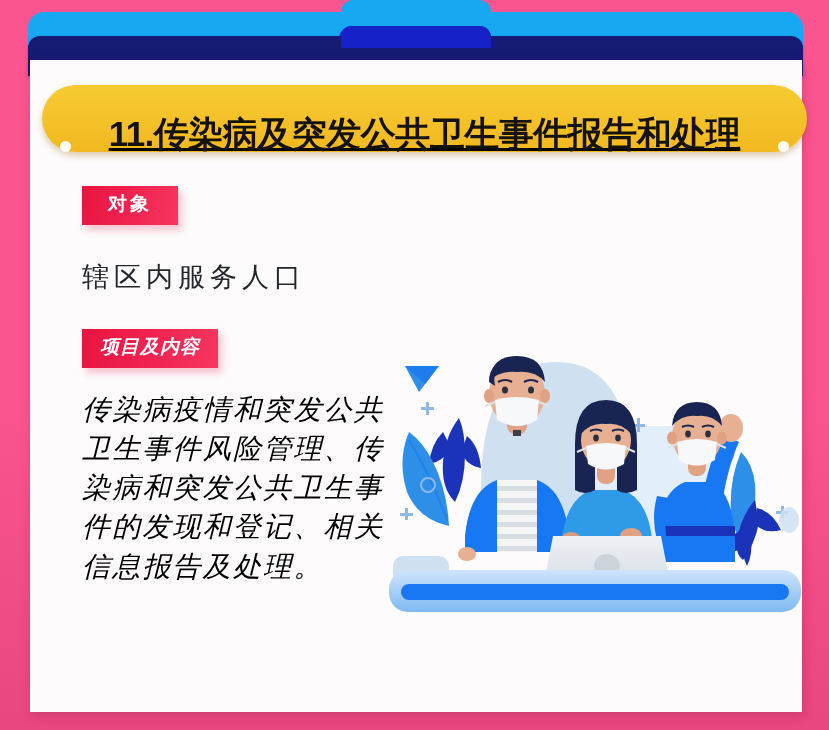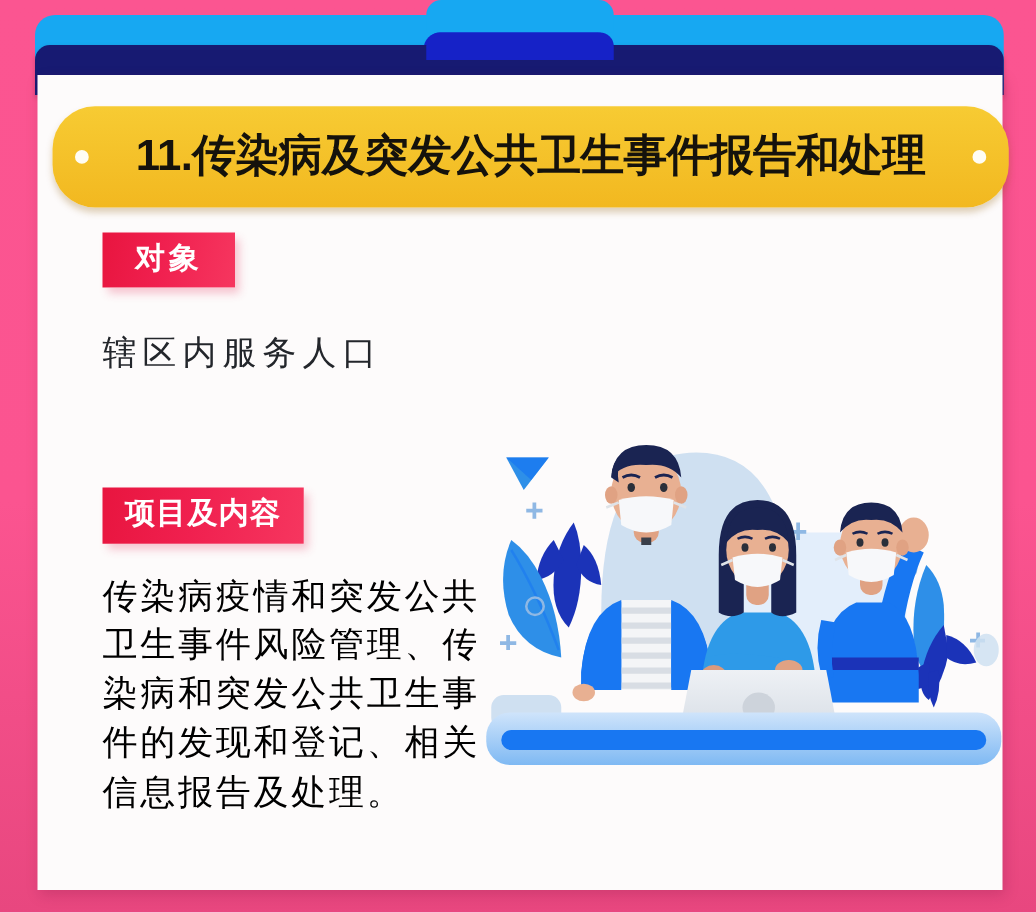--- a/index.html
+++ b/index.html
@@ -92,26 +92,27 @@
     background: #fdfbfb;
     box-shadow: 2px 4px 10px rgba(120, 20, 60, 0.22);
   }
 
   
   .title-pill {
     position: absolute;
     left: 42px;
     top: 85px;
     width: 765px;
-    height: 81px;
+    height: 67px;
     background: linear-gradient(180deg, #f7cb33 0%, #f2b820 100%);
     border-radius: 34px;
     box-shadow: 0 4px 6px rgba(140, 90, 0, 0.28);
     display: flex;
-    align-items: center;
+    align-items: flex-end;
+    text-decoration: underline;
   }
   .pill-dot {
     width: 11px;
     height: 11px;
     border-radius: 50%;
     background: #fffdf4;
     margin-left: 18px;
     flex: 0 0 auto;
   }
   .pill-dot.right { margin-left: 0; margin-right: 18px; }
@@ -132,38 +133,38 @@
     position: absolute;
     left: 82px;
     top: 186px;
     width: 330px;
   }
 
   .red-label {
     display: inline-block;
     background: linear-gradient(100deg, #e8153f 0%, #f0204f 45%, #f6365f 100%);
     color: #ffffff;
-    font-size: 24px;
+    font-size: 19px;
     font-weight: bold;
     padding: 8px 26px 10px 26px;
     letter-spacing: 3px;
     box-shadow: 4px 5px 7px rgba(230, 60, 100, 0.30);
     line-height: 1.1;
   }
   .red-label.wide { padding-left: 18px; padding-right: 18px; letter-spacing: 1px; }
 
   .obj-text {
     margin-top: 35px;
     font-size: 27px;
     color: #23262b;
     letter-spacing: 5px;
     line-height: 1.3;
   }
 
-  .label-2-wrap { margin-top: 90px; }
+  .label-2-wrap { margin-top: 34px; font-style: italic; }
 
   .body-text {
     margin-top: 22px;
     font-size: 28px;
     color: #000000;
     line-height: 1.40;
     letter-spacing: 2.2px;
     width: 302px;
     text-align: justify;
     text-align-last: left;

